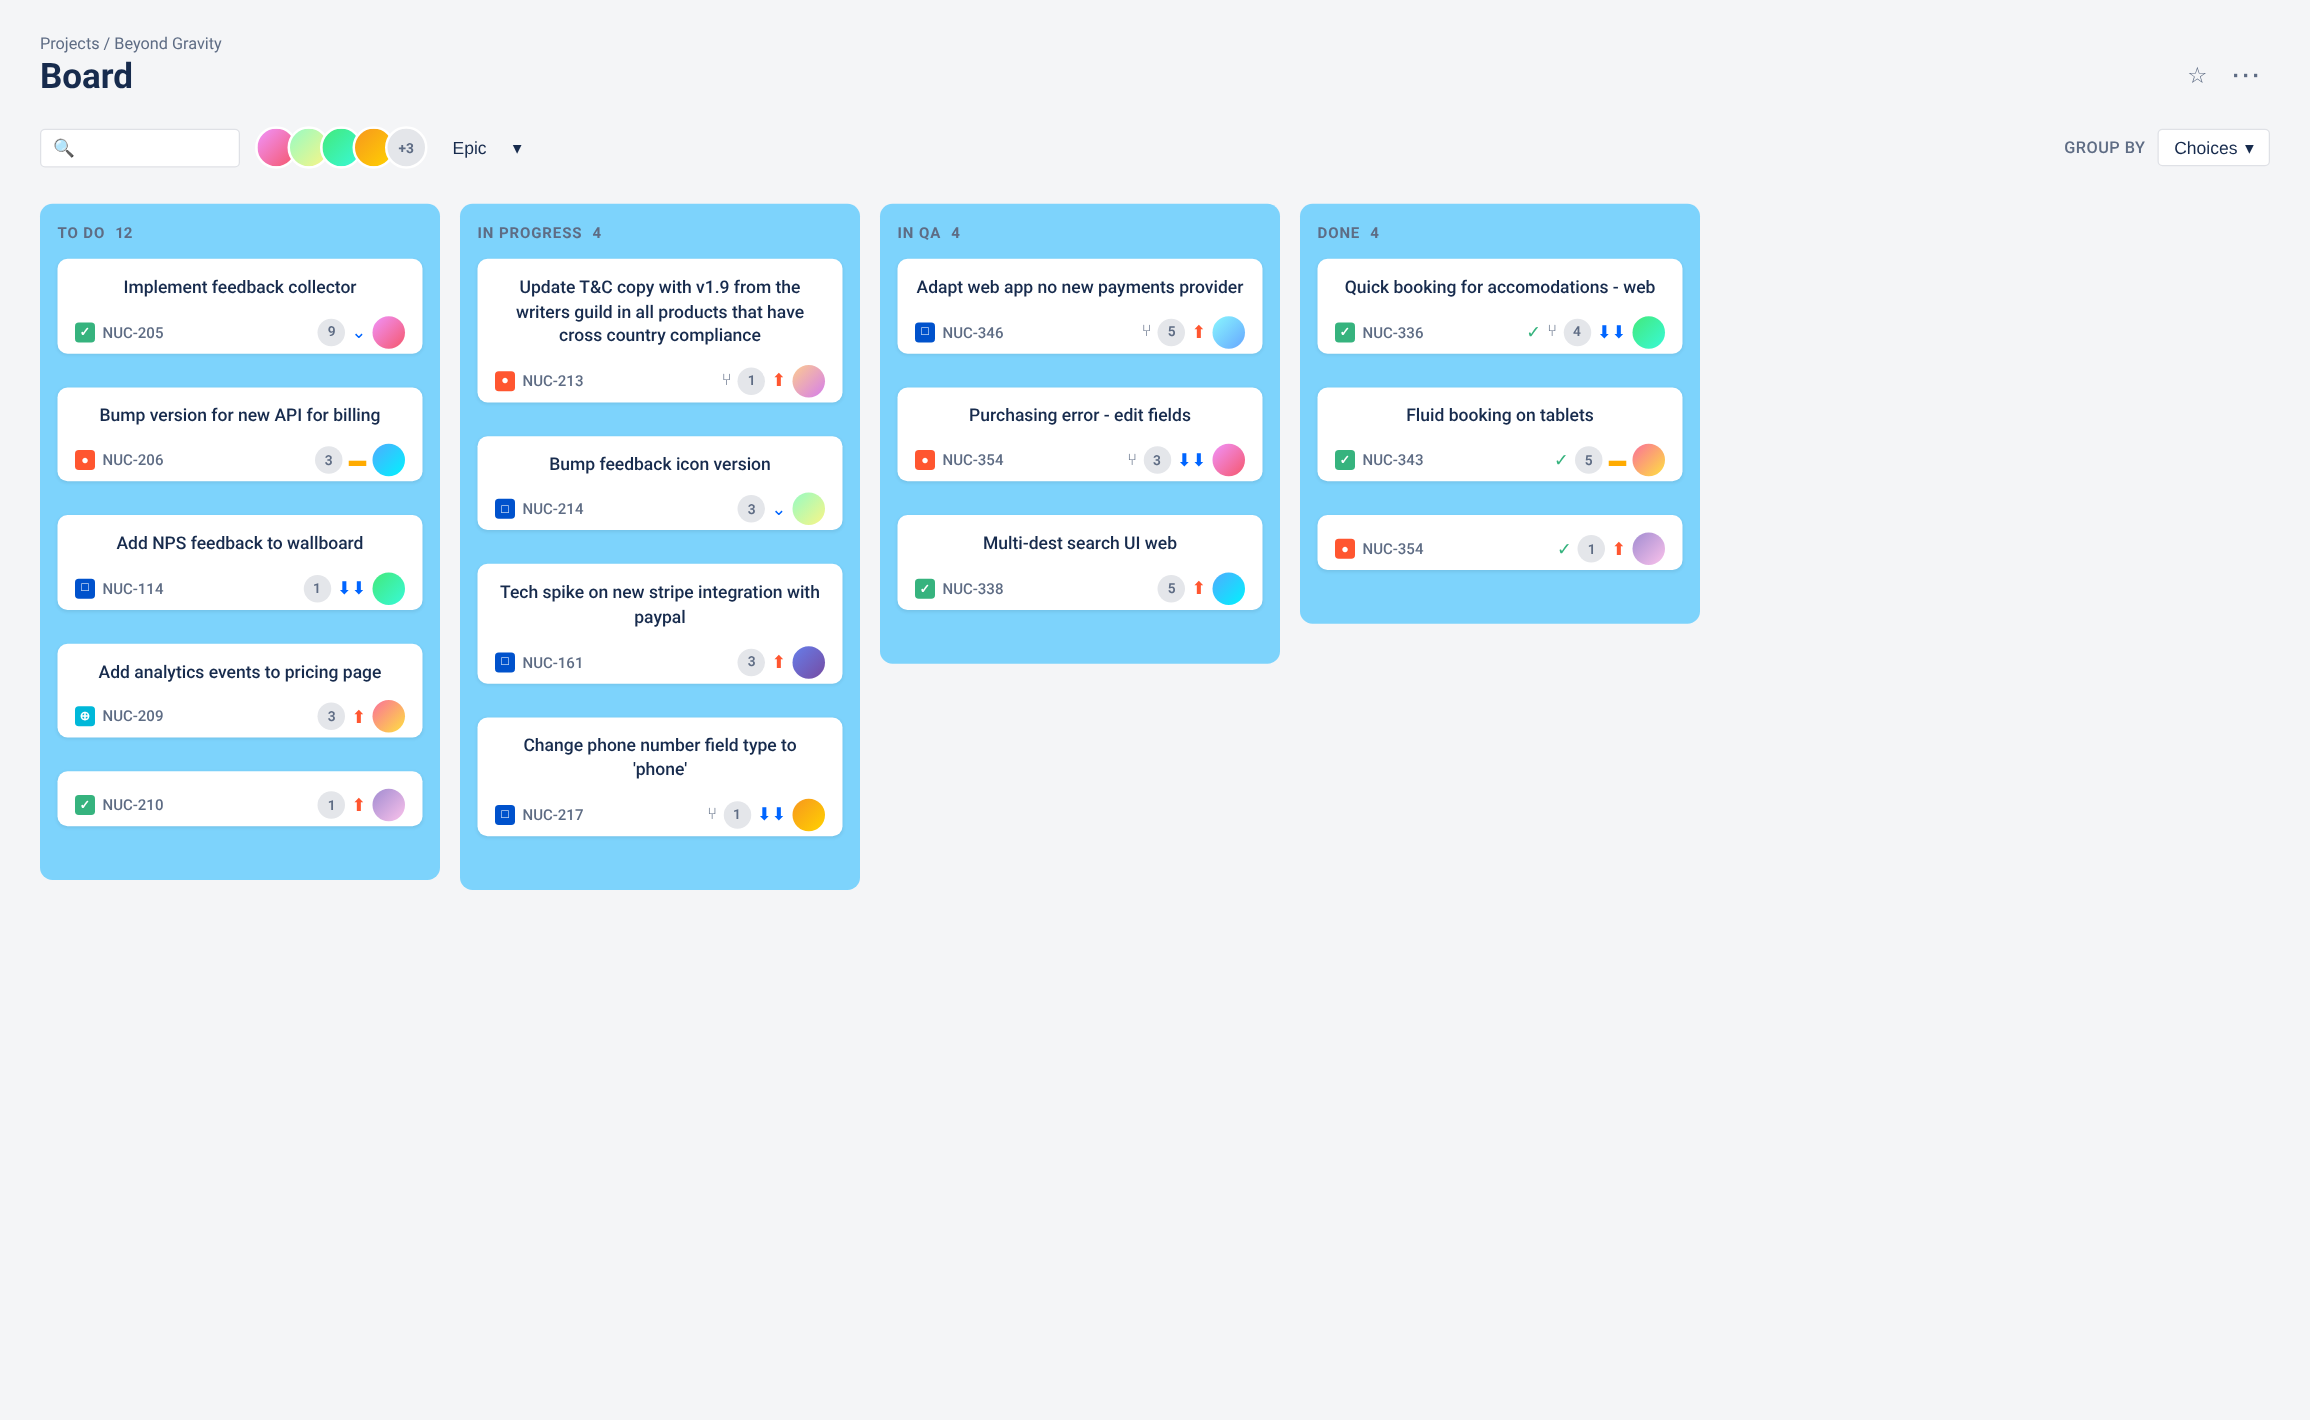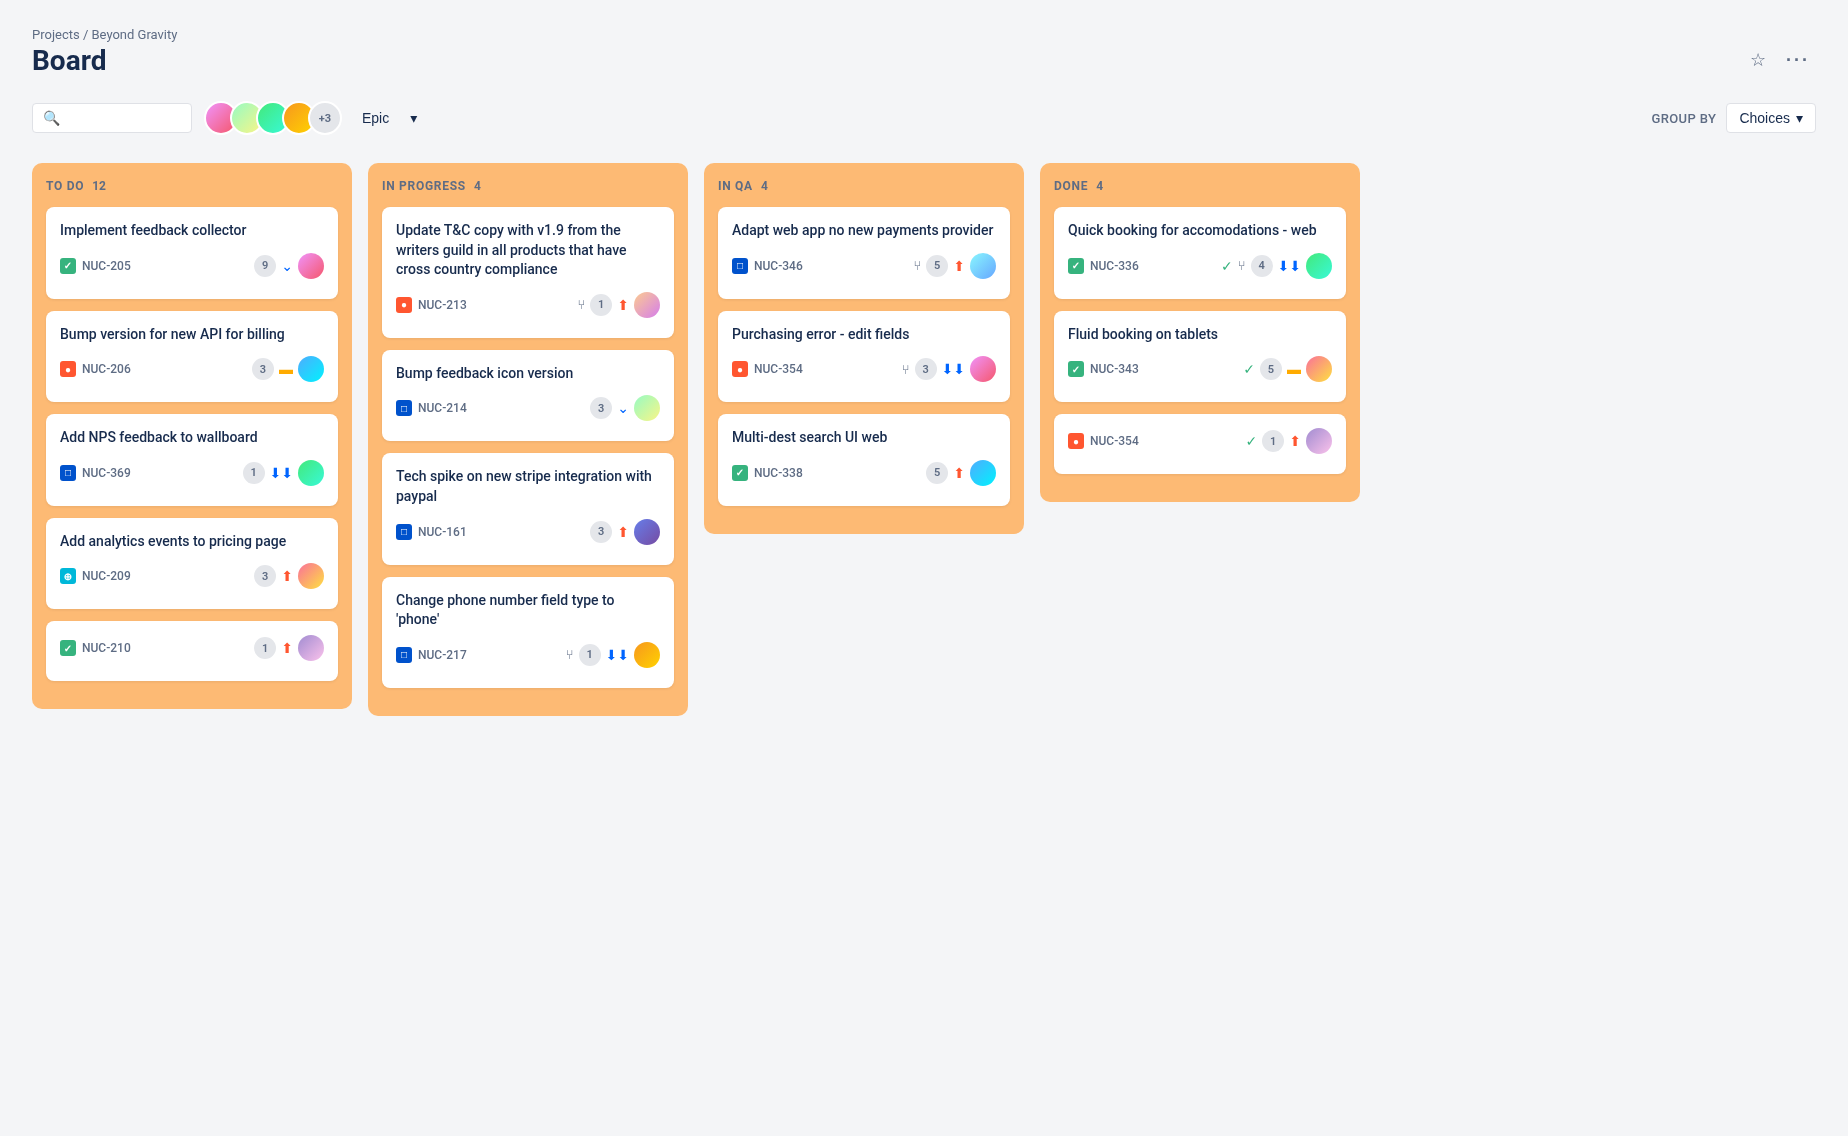--- a/index.html
+++ b/index.html
@@ -124,26 +124,27 @@
       font-size: 14px;
       font-weight: 500;
       color: #172b4d;
     }
     .board {
       display: flex;
       gap: 16px;
       align-items: flex-start;
     }
     .column {
-      background: #fdba74;
+      background: #7dd3fc;
       border-radius: 10px;
       padding: 16px 14px;
       width: 320px;
       min-width: 320px;
       flex-shrink: 0;
+      text-align: center;
     }
     .column-header {
       display: flex;
       align-items: center;
       gap: 8px;
       margin-bottom: 14px;
     }
     .column-title {
       font-size: 12px;
       font-weight: 700;
@@ -152,22 +153,22 @@
       text-transform: uppercase;
     }
     .column-count {
       font-size: 12px;
       color: #5e6c84;
       font-weight: 700;
     }
     .card {
       background: white;
       border-radius: 8px;
-      padding: 14px 14px 20px;
-      margin-bottom: 12px;
+      padding: 14px 14px 4px;
+      margin-bottom: 27px;
       box-shadow: 0 1px 3px rgba(0,0,0,0.08);
       cursor: pointer;
     }
     .card-title {
       font-size: 14px;
       font-weight: 500;
       color: #172b4d;
       margin-bottom: 12px;
       line-height: 1.4;
     }
@@ -347,21 +348,21 @@
           <span class="meta-count">3</span>
           <span class="priority-icon priority-medium">▬</span>
           <div class="card-avatar face-avatar-2"></div>
         </div>
       </div>
     </div>
       <div class="card">
       <div class="card-title">Add NPS feedback to wallboard</div>
       <div class="card-footer">
         <span class="issue-icon icon-blue">□</span>
-        <span class="issue-badge">NUC-369</span>
+        <span class="issue-badge">NUC-114</span>
         <div class="card-meta">
 
           <span class="meta-count">1</span>
           <span class="priority-icon priority-low">⬇⬇</span>
           <div class="card-avatar face-avatar-3"></div>
         </div>
       </div>
     </div>
       <div class="card">
       <div class="card-title">Add analytics events to pricing page</div>

